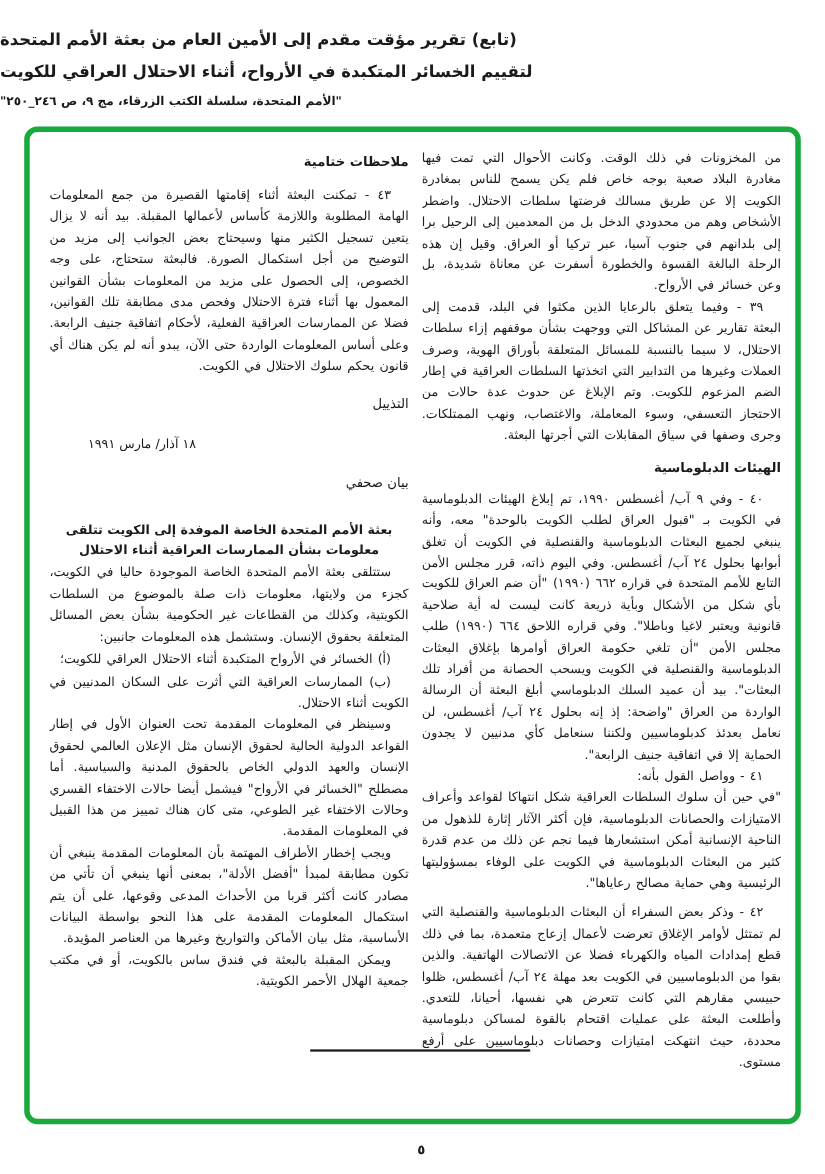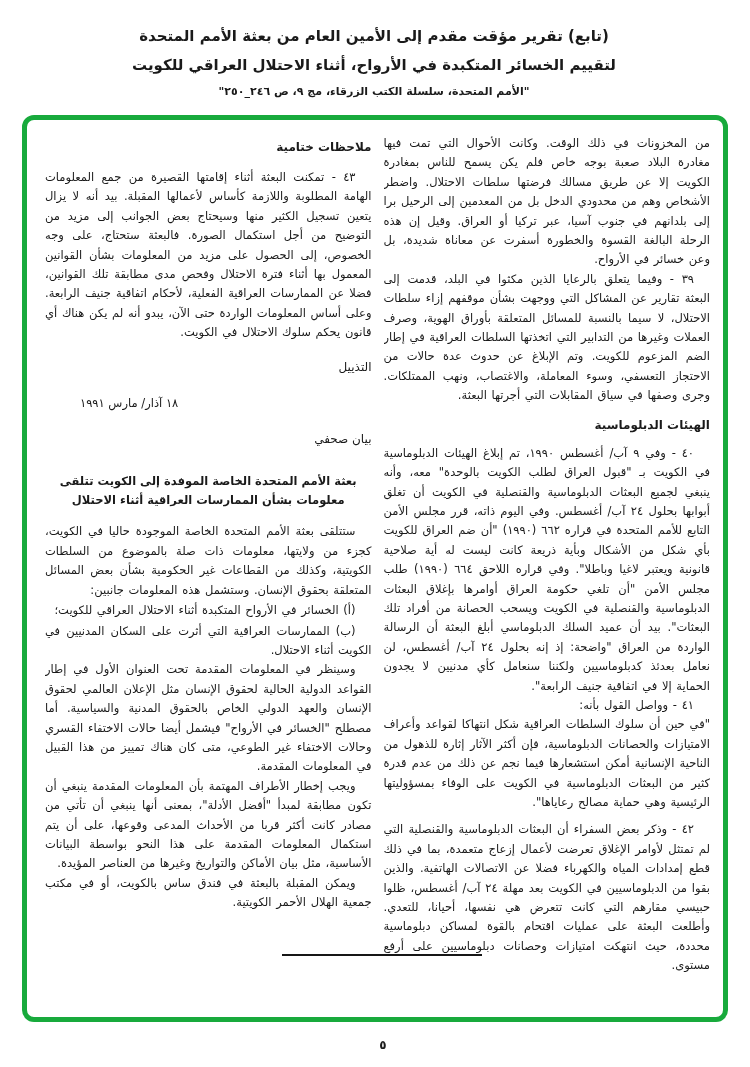--- a/index.html
+++ b/index.html
@@ -3,21 +3,21 @@
 <meta charset="utf-8">
 <style>
   :root { --border-green:#18aa3c; --ink:#1a1a1a; }
   * { margin:0; padding:0; box-sizing:border-box; }
   html,body { width:750px; }
   body {
     height:1067px; position:relative; background:#ffffff; overflow:hidden;
     font-family:"DejaVu Sans", sans-serif; color:var(--ink);
   }
   .header {
-    position:absolute; top:22px; left:0; width:748px; text-align:center; direction:rtl;
+    position:absolute; top:22px; left:0; width:748px; text-align:left; direction:rtl;
   }
   .header .t1 { font-size:15px; font-weight:bold; line-height:29px; }
   .header .t2 { font-size:15px; font-weight:bold; line-height:29px; }
   .header .src { font-size:11px; font-weight:bold; line-height:24px; }
   .frame {
     position:absolute; left:22px; top:115px; width:706px; height:907px;
     border:5px solid var(--border-green); border-radius:12px; background:#fff;
     padding:14px 13px 0 18px; overflow:hidden;
   }
   .cols { direction:rtl; display:flex; gap:12px; height:845px; }
@@ -68,21 +68,21 @@
     <div class="col">
       <div class="sec-heading first-heading">ملاحظات ختامية</div>
       <p class="ind">٤٣ - تمكنت البعثة أثناء إقامتها القصيرة من جمع المعلومات الهامة المطلوبة واللازمة كأساس لأعمالها المقبلة. بيد أنه لا يزال يتعين تسجيل الكثير منها وسيحتاج بعض الجوانب إلى مزيد من التوضيح من أجل استكمال الصورة. فالبعثة ستحتاج، على وجه الخصوص، إلى الحصول على مزيد من المعلومات بشأن القوانين المعمول بها أثناء فترة الاحتلال وفحص مدى مطابقة تلك القوانين، فضلا عن الممارسات العراقية الفعلية، لأحكام اتفاقية جنيف الرابعة. وعلى أساس المعلومات الواردة حتى الآن، يبدو أنه لم يكن هناك أي قانون يحكم سلوك الاحتلال في الكويت.</p>
       <div class="appendix">التذييل</div>
       <div class="date-line">١٨ آذار/ مارس ١٩٩١</div>
       <div class="press-label">بيان صحفي</div>
       <div class="press-title">
         <div>بعثة الأمم المتحدة الخاصة الموفدة إلى الكويت تتلقى</div>
         <div>معلومات بشأن الممارسات العراقية أثناء الاحتلال</div>
       </div>
-      <p class="ind mt" style="margin-top:12px;">ستتلقى بعثة الأمم المتحدة الخاصة الموجودة حاليا في الكويت، كجزء من ولايتها، معلومات ذات صلة بالموضوع من السلطات الكويتية، وكذلك من القطاعات غير الحكومية بشأن بعض المسائل المتعلقة بحقوق الإنسان. وستشمل هذه المعلومات جانبين:</p>
+      <p class="ind mt" style="margin-top:1px;">ستتلقى بعثة الأمم المتحدة الخاصة الموجودة حاليا في الكويت، كجزء من ولايتها، معلومات ذات صلة بالموضوع من السلطات الكويتية، وكذلك من القطاعات غير الحكومية بشأن بعض المسائل المتعلقة بحقوق الإنسان. وستشمل هذه المعلومات جانبين:</p>
       <p class="item">(أ) الخسائر في الأرواح المتكبدة أثناء الاحتلال العراقي للكويت؛</p>
       <p class="item">(ب) الممارسات العراقية التي أثرت على السكان المدنيين في الكويت أثناء الاحتلال.</p>
       <p class="ind">وسينظر في المعلومات المقدمة تحت العنوان الأول في إطار القواعد الدولية الحالية لحقوق الإنسان مثل الإعلان العالمي لحقوق الإنسان والعهد الدولي الخاص بالحقوق المدنية والسياسية. أما مصطلح "الخسائر في الأرواح" فيشمل أيضا حالات الاختفاء القسري وحالات الاختفاء غير الطوعي، متى كان هناك تمييز من هذا القبيل في المعلومات المقدمة.</p>
       <p class="ind">ويجب إخطار الأطراف المهتمة بأن المعلومات المقدمة ينبغي أن تكون مطابقة لمبدأ "أفضل الأدلة"، بمعنى أنها ينبغي أن تأتي من مصادر كانت أكثر قربا من الأحداث المدعى وقوعها، على أن يتم استكمال المعلومات المقدمة على هذا النحو بواسطة البيانات الأساسية، مثل بيان الأماكن والتواريخ وغيرها من العناصر المؤيدة.</p>
       <p class="ind">ويمكن المقبلة بالبعثة في فندق ساس بالكويت، أو في مكتب جمعية الهلال الأحمر الكويتية.</p>
     </div>
 
   </div>
 </div>
 

